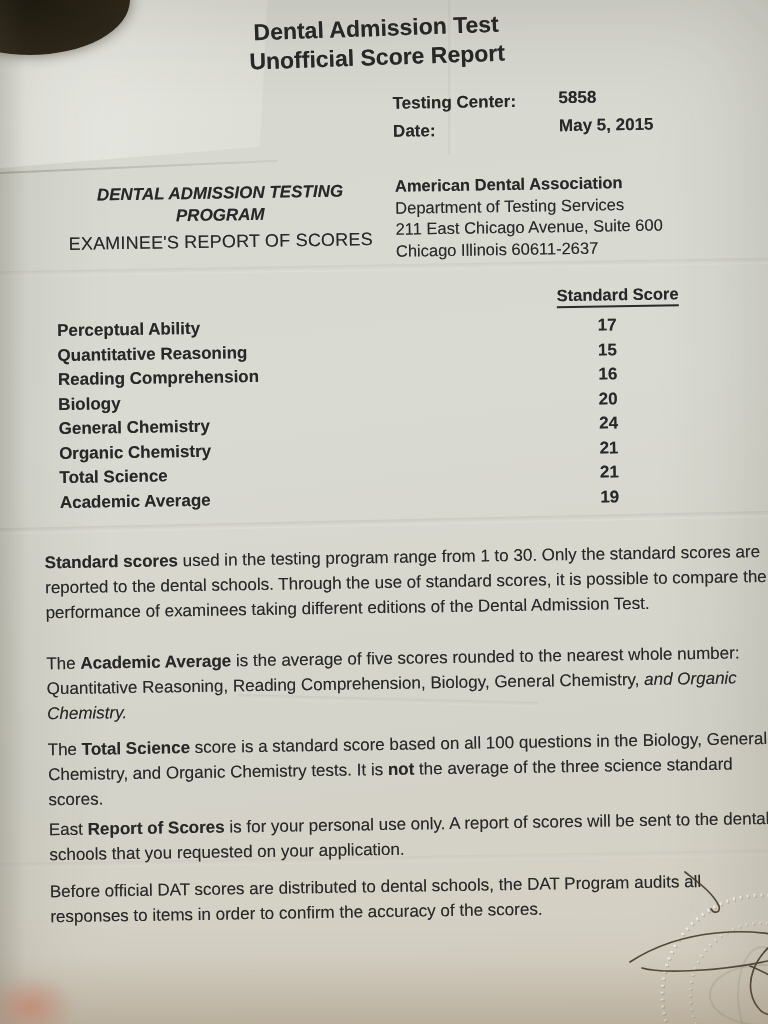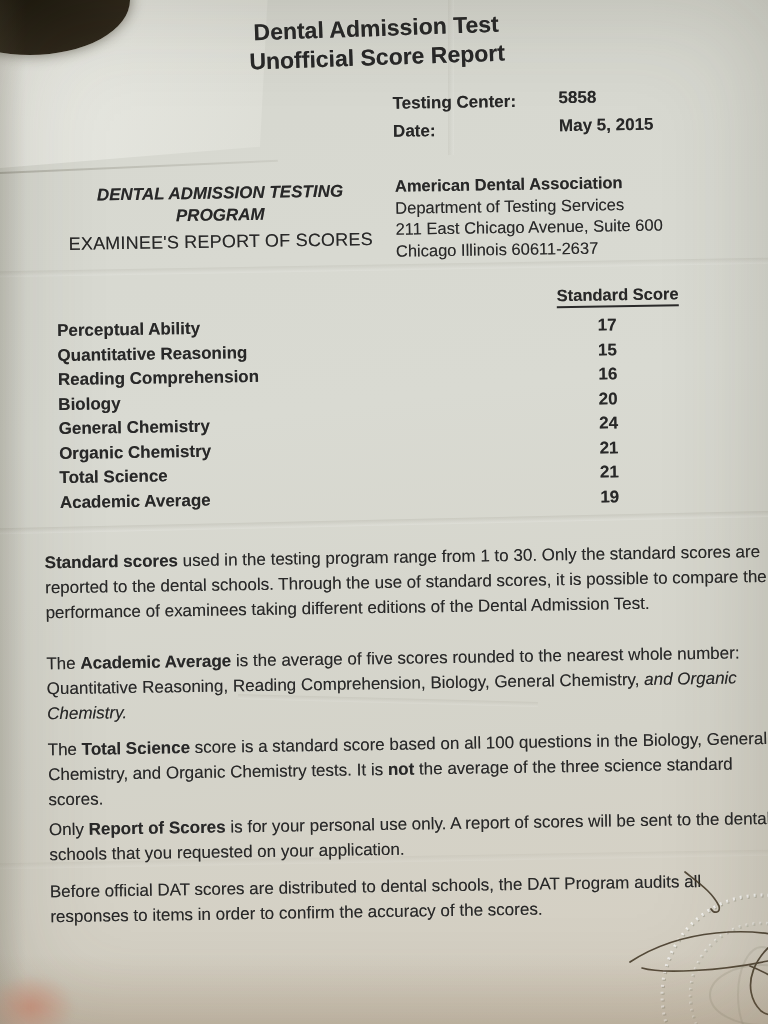--- a/index.html
+++ b/index.html
@@ -152,21 +152,21 @@
         <div class="score-row">
           <div class="score-label">Academic Average</div>
           <div class="score-value">19</div>
         </div>
       </div>
 
     <div id="paragraphs">
         <div class="para"><span class="b">Standard scores</span><span> used in the testing program range from 1 to 30. Only the standard scores are reported to the dental schools. Through the use of standard scores, it is possible to compare the performance of examinees taking different editions of the Dental Admission Test.</span></div>
         <div class="para"><span>The </span><span class="b">Academic Average</span><span> is the average of five scores rounded to the nearest whole number: Quantitative Reasoning, Reading Comprehension, Biology, General Chemistry, </span><span class="i">and Organic Chemistry.</span></div>
         <div class="para"><span>The </span><span class="b">Total Science</span><span> score is a standard score based on all 100 questions in the Biology, General Chemistry, and Organic Chemistry tests. It is </span><span class="b">not</span><span> the average of the three science standard scores.</span></div>
-        <div class="para"><span>Only </span><span class="b">Report of Scores</span><span> is for your personal use only. A report of scores will be sent to the dental schools that you requested on your application.</span></div>
+        <div class="para"><span>East </span><span class="b">Report of Scores</span><span> is for your personal use only. A report of scores will be sent to the dental schools that you requested on your application.</span></div>
         <div class="para"><span>Before official DAT scores are distributed to dental schools, the DAT Program audits all responses to items in order to confirm the accuracy of the scores.</span></div>
       </div>
   </div>
 
   <div class="dark-corner"></div>
 
   <svg class="seal" viewBox="0 0 200 154">
     <g>
       <circle cx="163" cy="126" r="100" fill="none" stroke="rgba(150,148,132,.55)" stroke-width="3" stroke-dasharray="2 5"></circle>
       <circle cx="162" cy="125" r="100" fill="none" stroke="rgba(255,255,255,.75)" stroke-width="3" stroke-dasharray="2 5"></circle>

